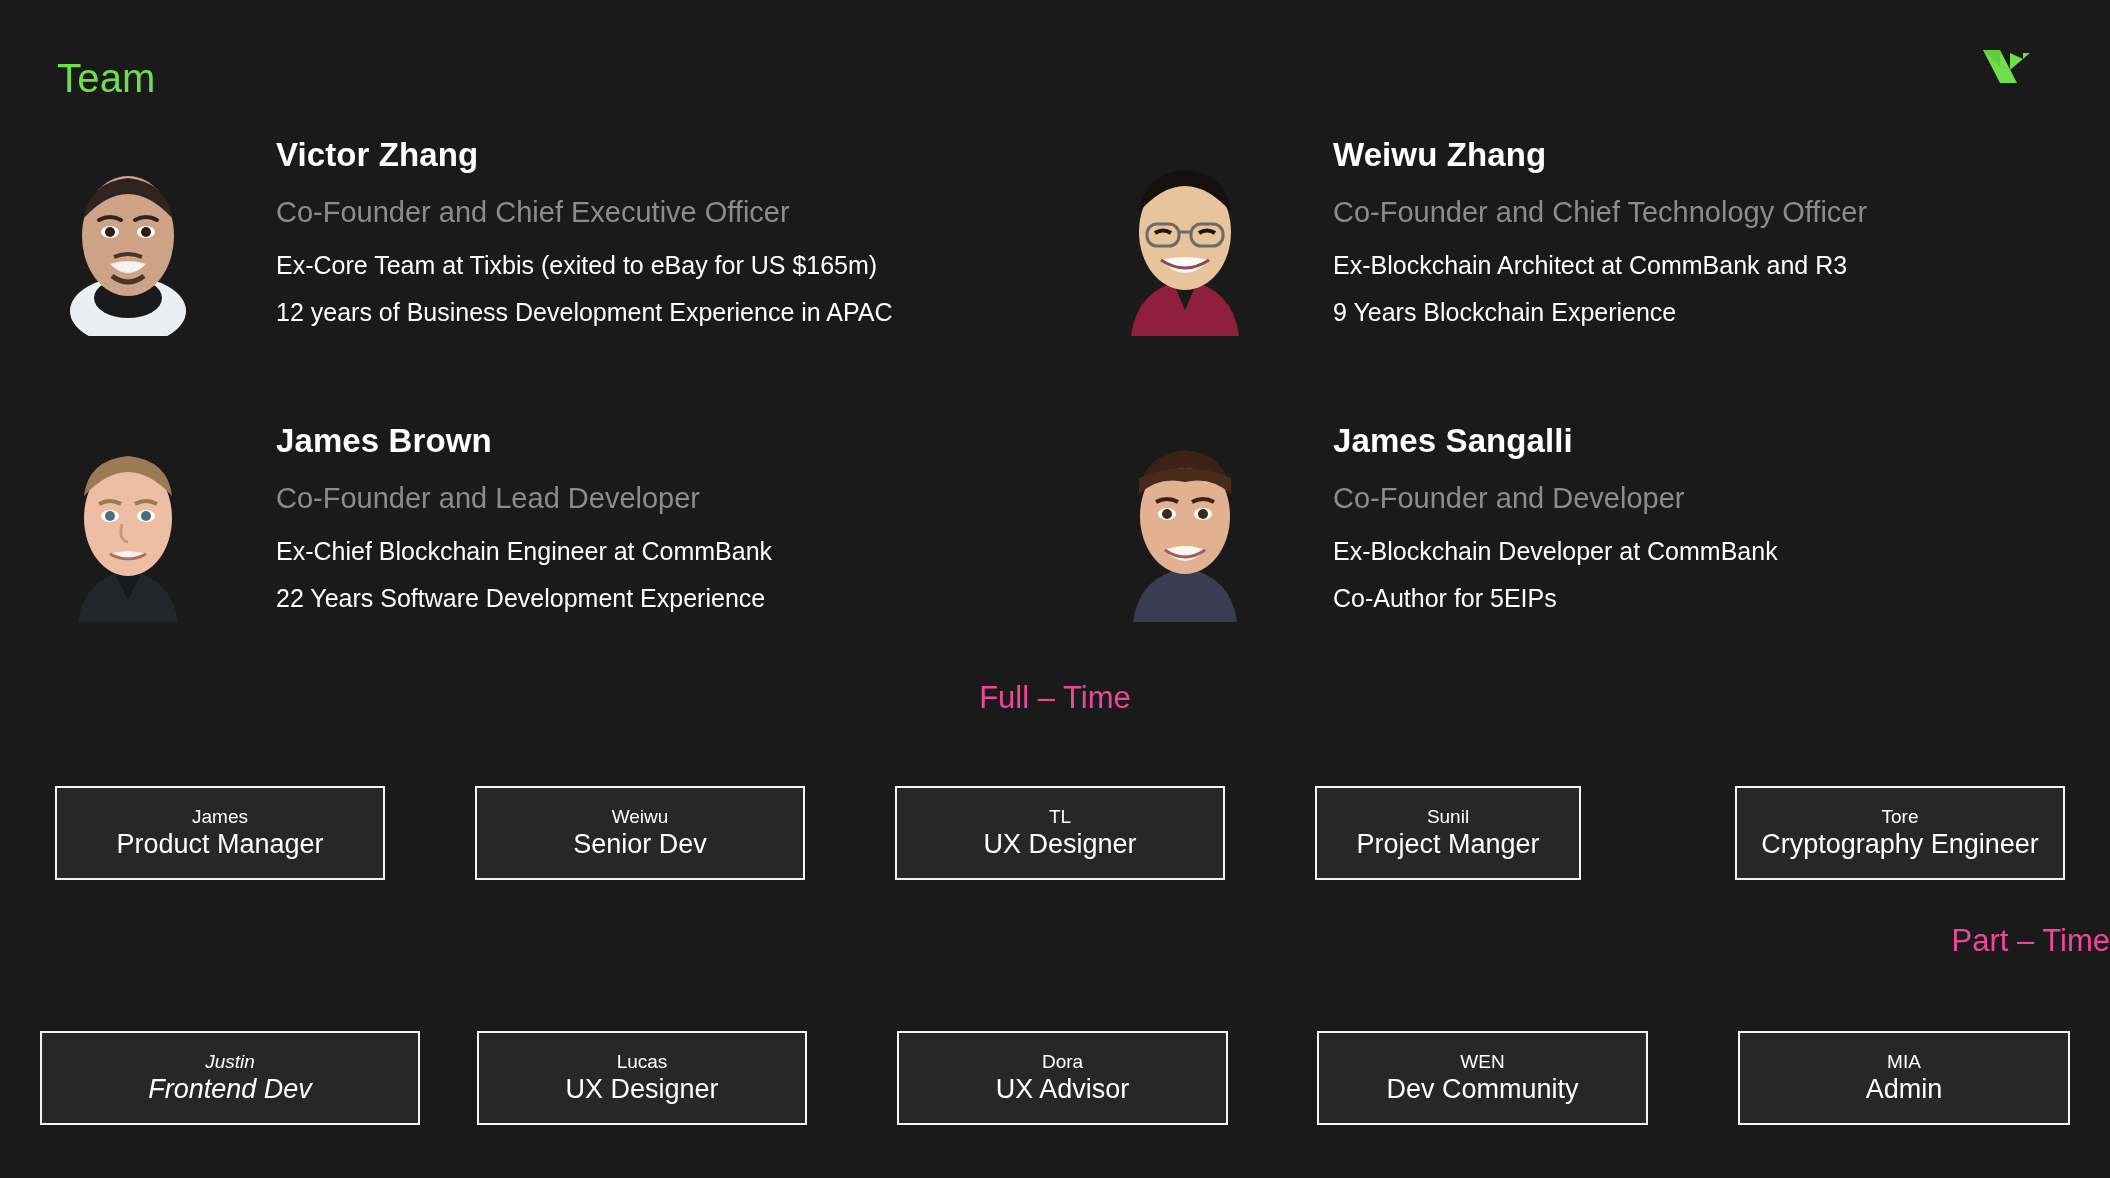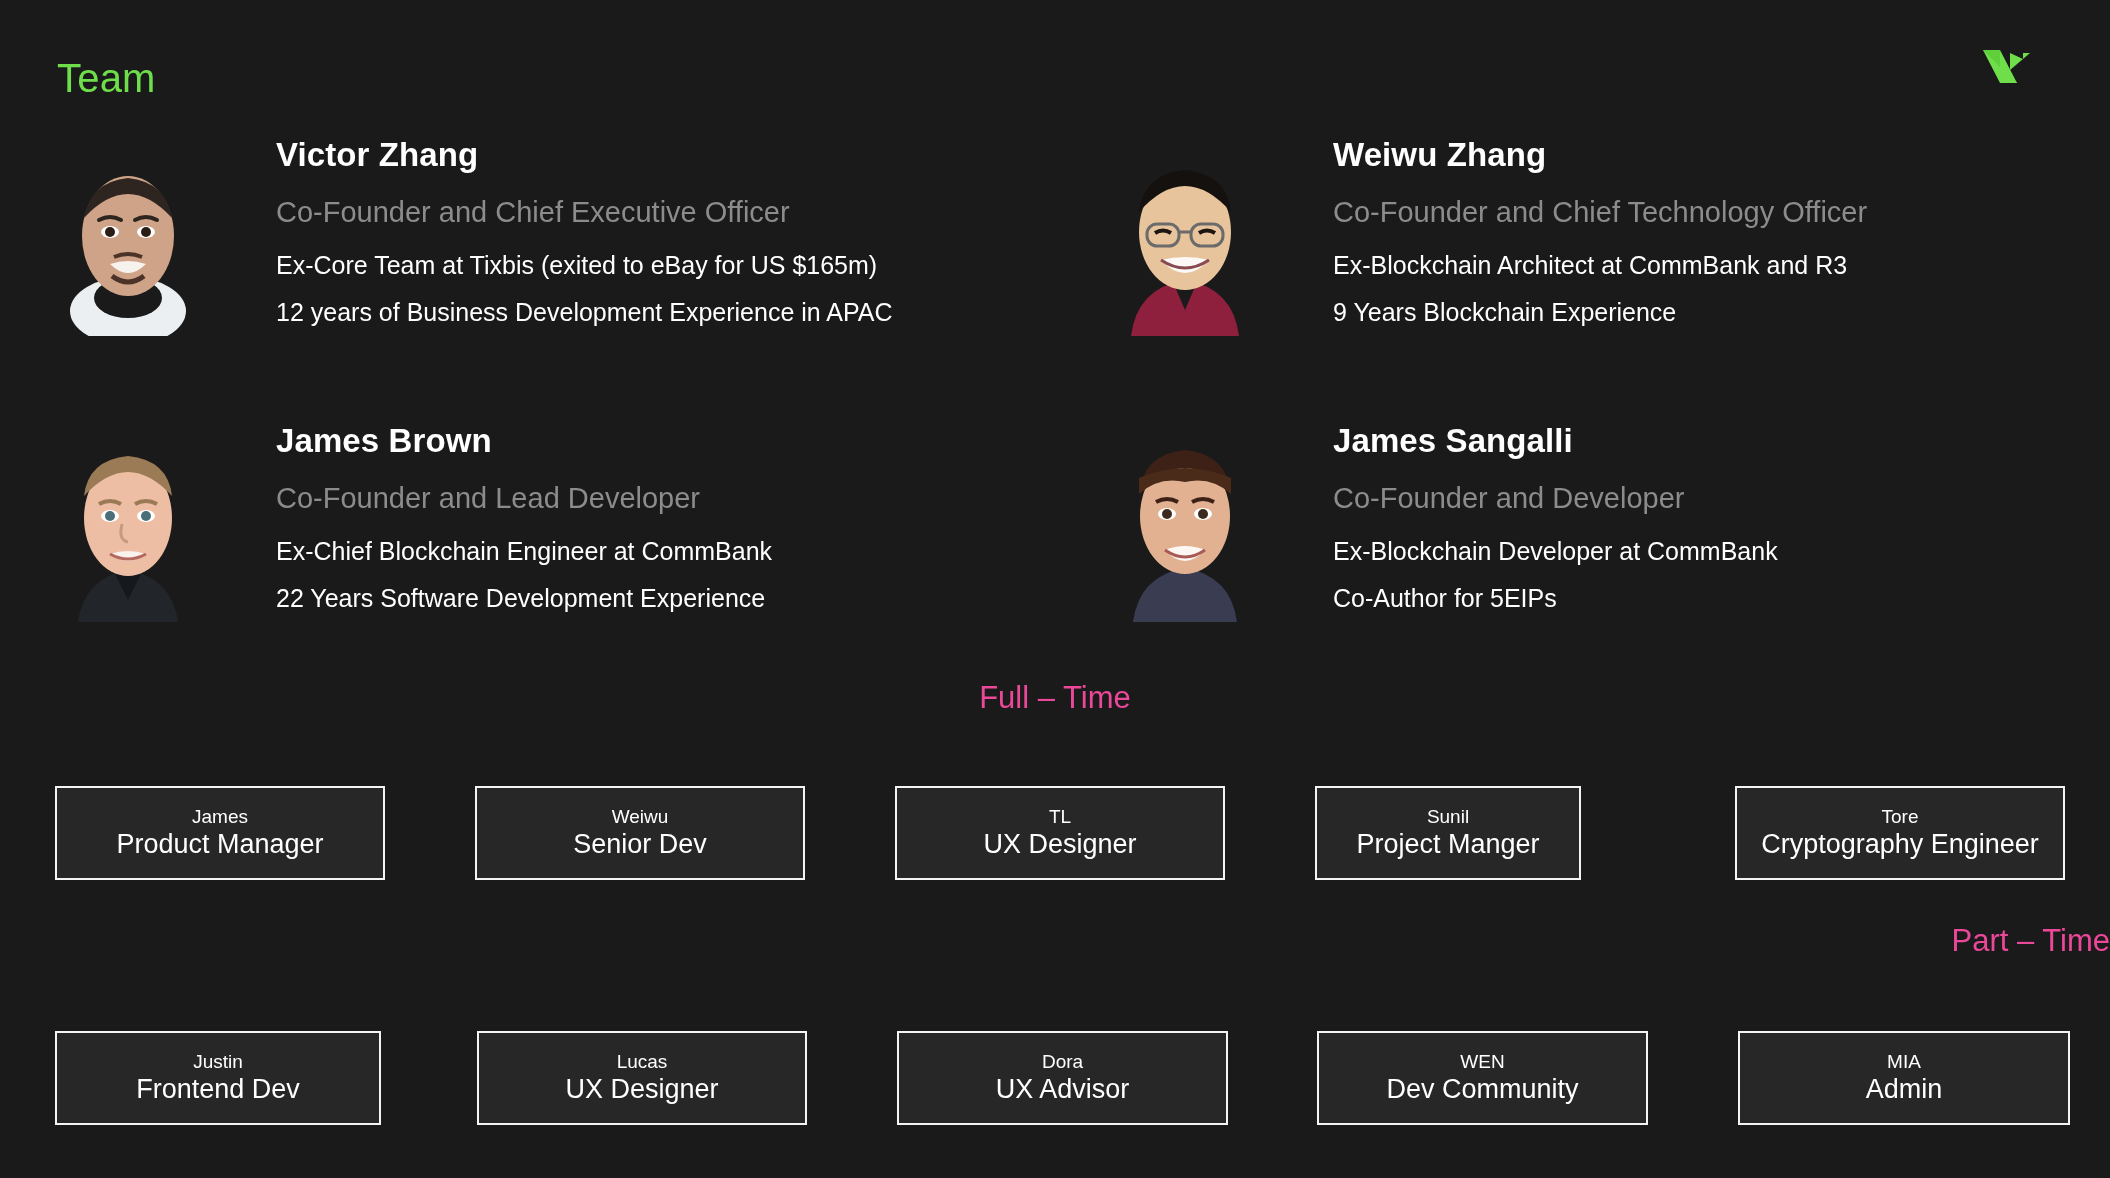--- a/index.html
+++ b/index.html
@@ -289,21 +289,21 @@
     <span class="staff-role">Project Manger</span>
   </div>
   <div class="staff-box" style="left:1735px;width:330px;">
     <span class="staff-name">Tore</span>
     <span class="staff-role">Cryptography Engineer</span>
   </div>
 </div>
 
 <div class="group-heading" id="parttime-heading">Part – Time</div>
 <div class="staff-row" id="parttime-row">
-  <div class="staff-box" style="left:55px;width:326px;">
+  <div class="staff-box" style="left:40px;width:380px;font-style:italic;">
     <span class="staff-name">Justin</span>
     <span class="staff-role">Frontend Dev</span>
   </div>
   <div class="staff-box" style="left:477px;width:330px;">
     <span class="staff-name">Lucas</span>
     <span class="staff-role">UX Designer</span>
   </div>
   <div class="staff-box" style="left:897px;width:331px;">
     <span class="staff-name">Dora</span>
     <span class="staff-role">UX Advisor</span>

